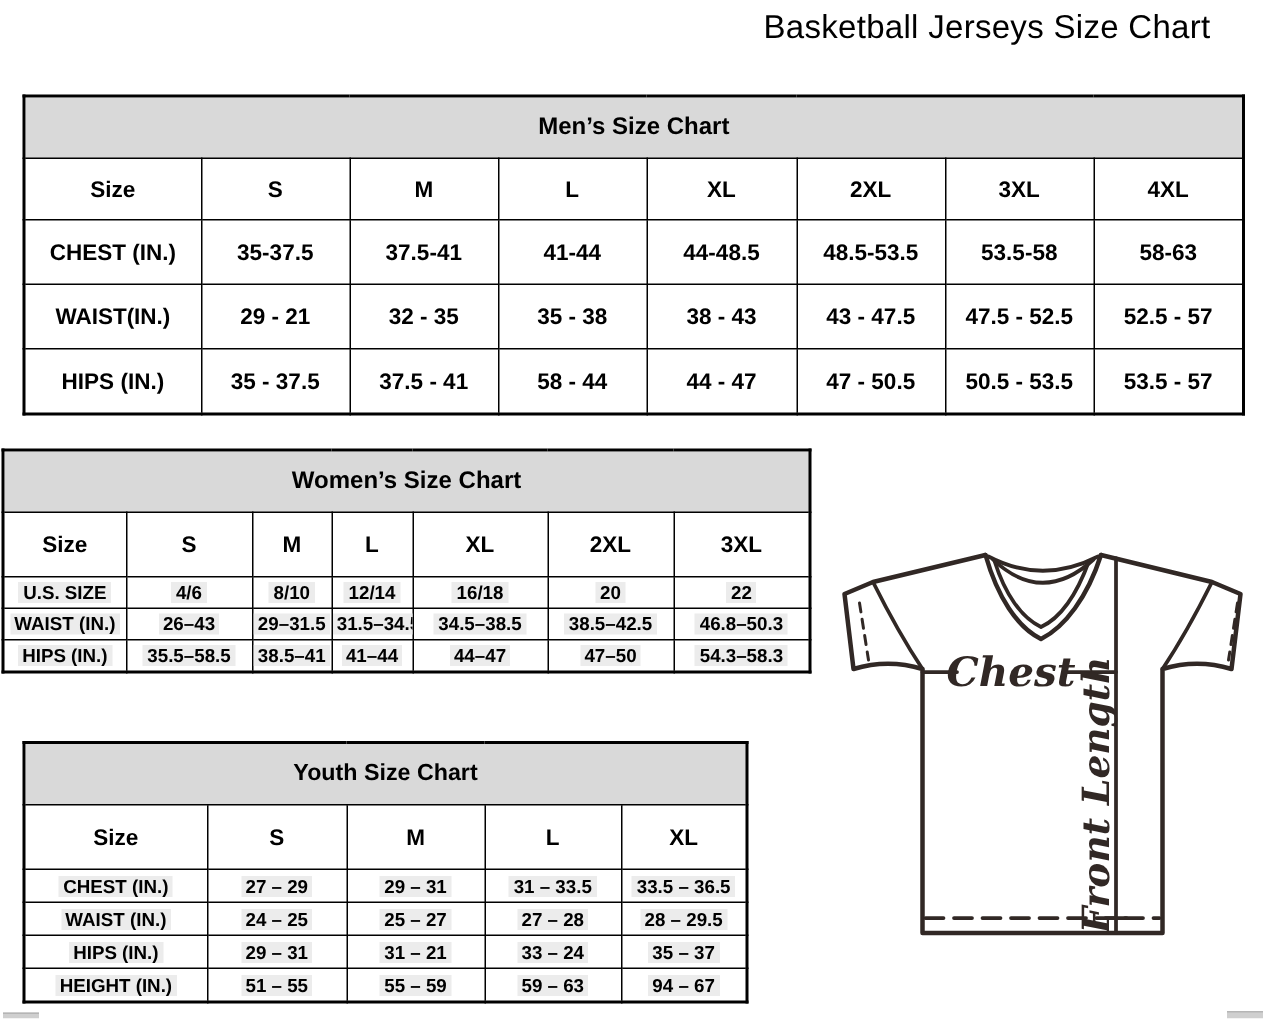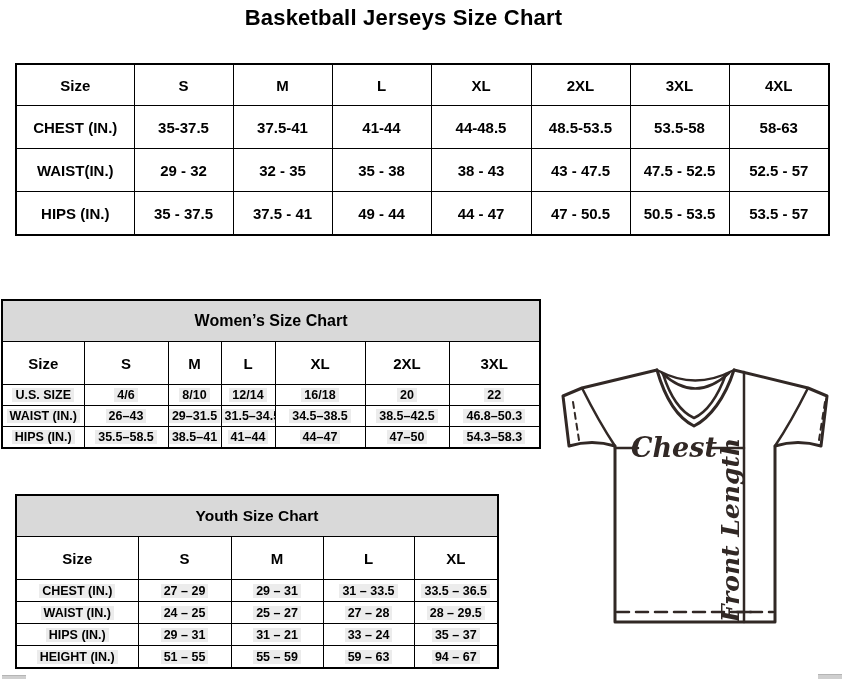--- a/index.html
+++ b/index.html
@@ -1,22 +1,22 @@
 <!DOCTYPE html>
 <html><head>
 <meta charset="utf-8">
 <style>
   html,body { margin:0; padding:0; background:#fff; }
   .canvas {
     position:relative; width:843px; height:679px; background:#ffffff;
     font-family:"Liberation Sans", sans-serif; color:#000; overflow:hidden;
   }
   .page-title {
-    position:absolute; left:0; top:5px; width:807px; text-align:center;
-    font-size:22px; font-weight:bold; letter-spacing:0.2px;
+    position:absolute; left:0; top:5px; width:807px; text-align:right;
+    font-size:22px; font-weight:normal; letter-spacing:0.2px;
   }
   table.tbl {
     position:absolute; border-collapse:collapse; table-layout:fixed;
     border:2px solid #000;
   }
   table.tbl td {
     border:1.5px solid #000; text-align:center; vertical-align:middle;
     font-weight:bold; padding:0; overflow:hidden; white-space:nowrap;
   }
   td.title-cell { background:#d9d9d9; font-size:16px; }
@@ -58,20 +58,23 @@
       <col style="width:118px">
         <col style="width:99px">
         <col style="width:99px">
         <col style="width:99px">
       <col style="width:100px">
         <col style="width:99px">
         <col style="width:99px">
         <col style="width:100px">
     </colgroup>
     <tbody>
+        <tr>
+          <td colspan="8" class="title-cell">Men’s Size Chart</td>
+        </tr>
     <tr class="size-row">
       <td>Size</td>
       <td>S</td>
       <td>M</td>
       <td>L</td>
       <td>XL</td>
       <td>2XL</td>
       <td>3XL</td>
       <td>4XL</td>
     </tr>
@@ -80,33 +83,33 @@
       <td>35-37.5</td>
       <td>37.5-41</td>
       <td>41-44</td>
       <td>44-48.5</td>
       <td>48.5-53.5</td>
       <td>53.5-58</td>
       <td>58-63</td>
     </tr>
     <tr class="data-row">
       <td class="lbl">WAIST(IN.)</td>
-      <td>29 - 32</td>
+      <td>29 - 21</td>
       <td>32 - 35</td>
       <td>35 - 38</td>
       <td>38 - 43</td>
       <td>43 - 47.5</td>
       <td>47.5 - 52.5</td>
       <td>52.5 - 57</td>
     </tr>
     <tr class="data-row">
       <td class="lbl">HIPS (IN.)</td>
       <td>35 - 37.5</td>
       <td>37.5 - 41</td>
-      <td>49 - 44</td>
+      <td>58 - 44</td>
       <td>44 - 47</td>
       <td>47 - 50.5</td>
       <td>50.5 - 53.5</td>
       <td>53.5 - 57</td>
     </tr>
   </tbody>
     </table>
 
   <table class="tbl womens">
     <colgroup>

